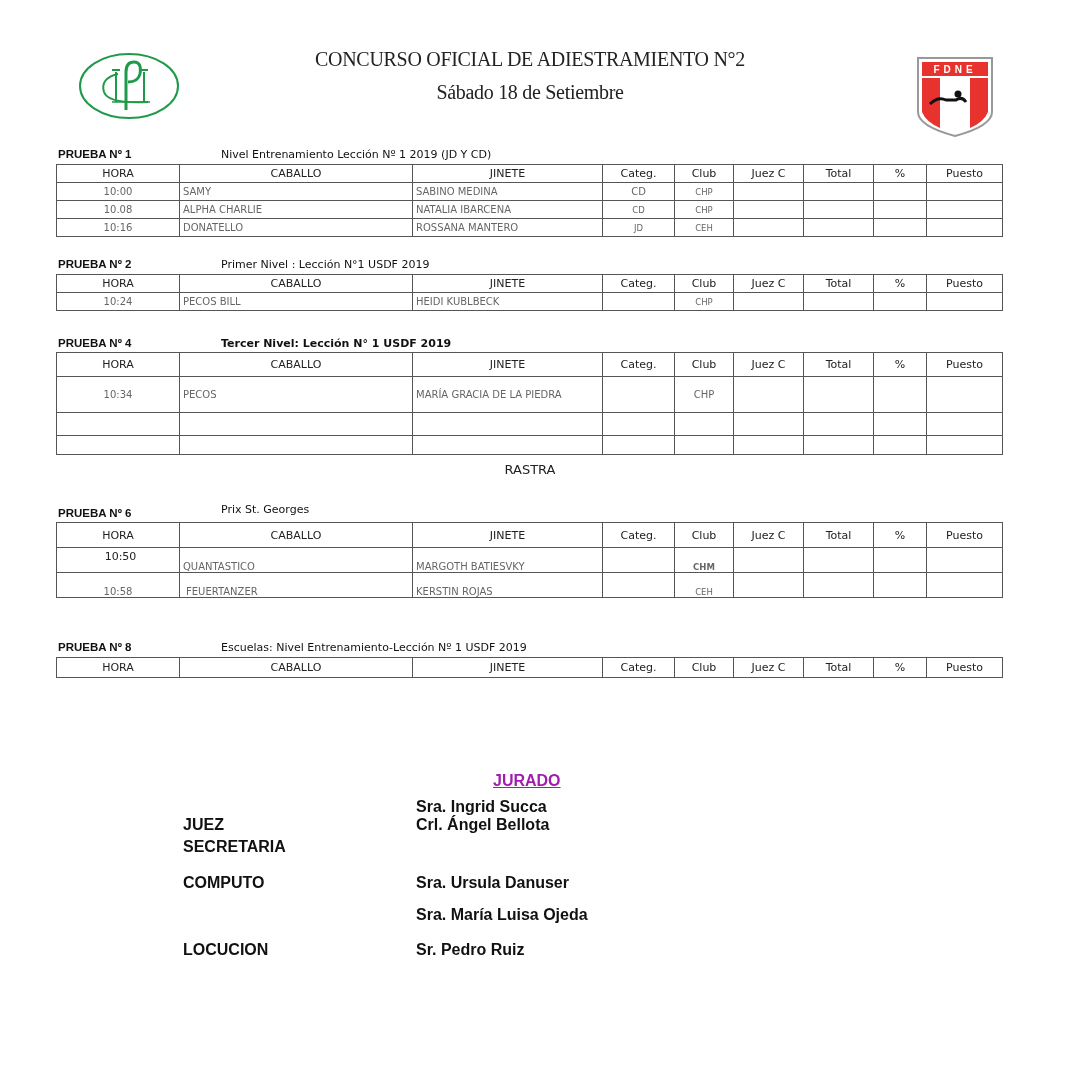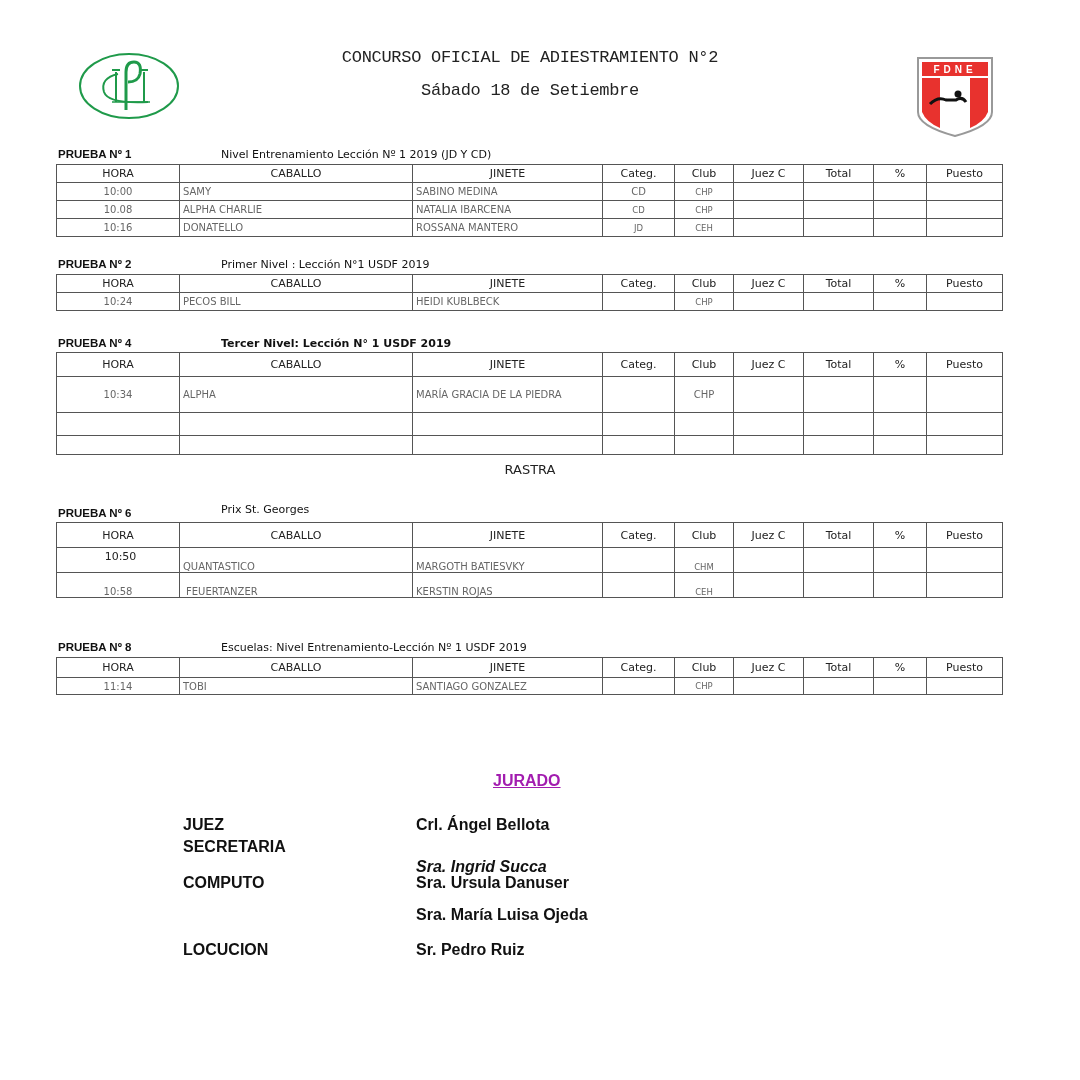--- a/index.html
+++ b/index.html
@@ -1,20 +1,20 @@
 <!DOCTYPE html>
 <html><head>
 <meta charset="utf-8">
 <style>
   html, body { margin: 0; padding: 0; background: #ffffff; }
   body { width: 1080px; height: 1080px; position: relative; overflow: hidden;
          font-family: "Liberation Sans", sans-serif; color: #222; }
   .abs { position: absolute; }
-  .title { left: 0; width: 1060px; text-align: center; font-family: Liberation Mono, monospace;
-           font-size: 17px; color: #222; letter-spacing: -0.3px; }
+  .title { left: 0; width: 1060px; text-align: center; font-family: Liberation Serif, serif;
+           font-size: 20px; color: #222; letter-spacing: -0.3px; }
   .logo-left { left: 78px; top: 52px; width: 102px; height: 68px; }
   .logo-right { left: 916px; top: 56px; width: 78px; height: 82px; }
 
   .section-head { left: 58px; font-size: 11.5px; color: #111; }
   .section-head .num { font-weight: bold; position: absolute; left: 0; top: 0; white-space: nowrap; }
   .section-head .desc { position: absolute; left: 124px; top: 0; white-space: nowrap; font-family: "DejaVu Sans", sans-serif; font-size: 11px; margin-left: 39px; }
 
   table.grid { position: absolute; left: 56px; width: 946px; border-collapse: collapse; table-layout: fixed; }
   table.grid td, table.grid th { border: 1px solid #555; padding: 0 3px; font-weight: normal;
       overflow: hidden; white-space: nowrap; }
@@ -190,21 +190,21 @@
     <th>JINETE</th>
     <th>Categ.</th>
     <th>Club</th>
     <th>Juez C</th>
     <th>Total</th>
     <th>%</th>
     <th>Puesto</th>
   </tr>
   <tr style="height:36px">
     <td class="c">10:34</td>
-    <td>ALPHA</td>
+    <td>PECOS</td>
     <td>MARÍA GRACIA DE LA PIEDRA</td>
     <td class="c"></td>
     <td class="c">CHP</td>
     <td></td>
     <td></td>
     <td></td>
     <td></td>
   </tr>
   <tr style="height:23px">
     <td class="c"></td>
@@ -259,21 +259,21 @@
     <th>Juez C</th>
     <th>Total</th>
     <th>%</th>
     <th>Puesto</th>
   </tr>
   <tr style="height:25px">
     <td class="c bold-time" style="vertical-align:top;padding-top:2px;padding-left:8px;">10:50</td>
     <td style="vertical-align:bottom;">QUANTASTICO</td>
     <td style="vertical-align:bottom;">MARGOTH BATIESVKY</td>
     <td class="c"></td>
-    <td class="c small" style="vertical-align:bottom;">CHM</td>
+    <td class="c small" style="vertical-align:bottom;font-weight:bold;">CHM</td>
     <td></td>
     <td></td>
     <td></td>
     <td></td>
   </tr>
   <tr style="height:25px">
     <td class="c" style="vertical-align:bottom;">10:58</td>
     <td style="vertical-align:bottom;padding-left:6px;">FEUERTANZER</td>
     <td style="vertical-align:bottom;">KERSTIN ROJAS</td>
     <td class="c"></td>
@@ -307,41 +307,30 @@
     <th>HORA</th>
     <th>CABALLO</th>
     <th>JINETE</th>
     <th>Categ.</th>
     <th>Club</th>
     <th>Juez C</th>
     <th>Total</th>
     <th>%</th>
     <th>Puesto</th>
   </tr>
-  <tr style="height:17px">
-    <td class="c">11:14</td>
-    <td>TOBI</td>
-    <td>SANTIAGO GONZALEZ</td>
-    <td class="c"></td>
-    <td class="c small">CHP</td>
-    <td></td>
-    <td></td>
-    <td></td>
-    <td></td>
-  </tr>
 </tbody>
   </table>
 
 <div class="abs jurado-title">JURADO</div>
 
 <div class="abs jur-role" style="top:816px;">JUEZ</div>
 <div class="abs jur-name" style="top:816px;">Crl. Ángel Bellota</div>
 
 <div class="abs jur-role" style="top:838px;">SECRETARIA</div>
-<div class="abs jur-name" style="top:858px;font-style:italic;">Sra. Ingrid Succa</div>
+<div class="abs jur-name" style="top:798px;">Sra. Ingrid Succa</div>
 
 <div class="abs jur-role" style="top:874px;">COMPUTO</div>
 <div class="abs jur-name" style="top:874px;">Sra. Ursula Danuser</div>
 
 <div class="abs jur-role" style="top:906px;"></div>
 <div class="abs jur-name" style="top:906px;">Sra. María Luisa Ojeda</div>
 
 <div class="abs jur-role" style="top:941px;">LOCUCION</div>
 <div class="abs jur-name" style="top:941px;">Sr. Pedro Ruiz</div>
 

